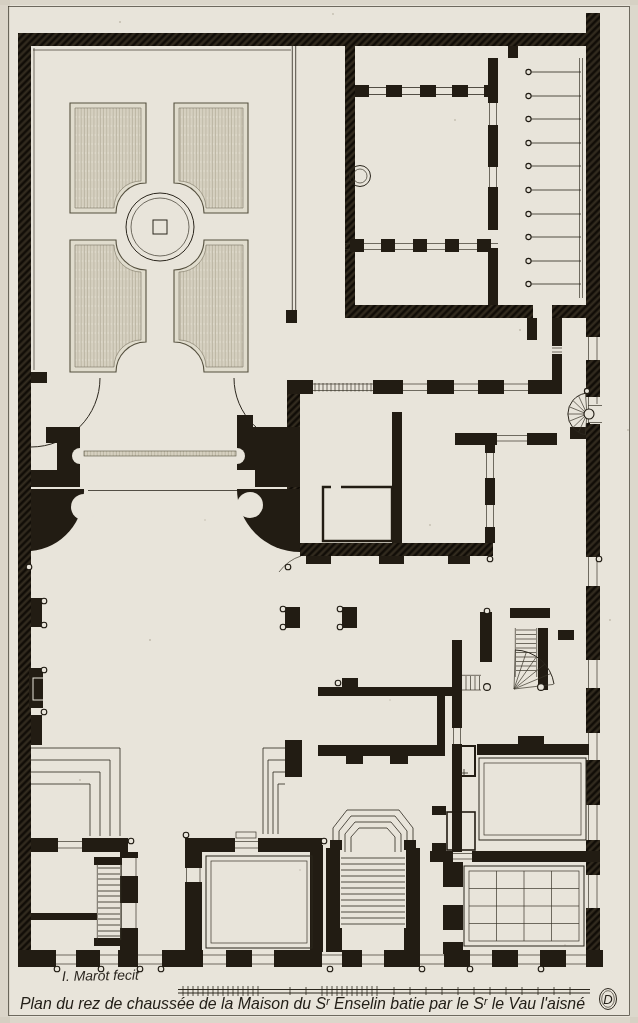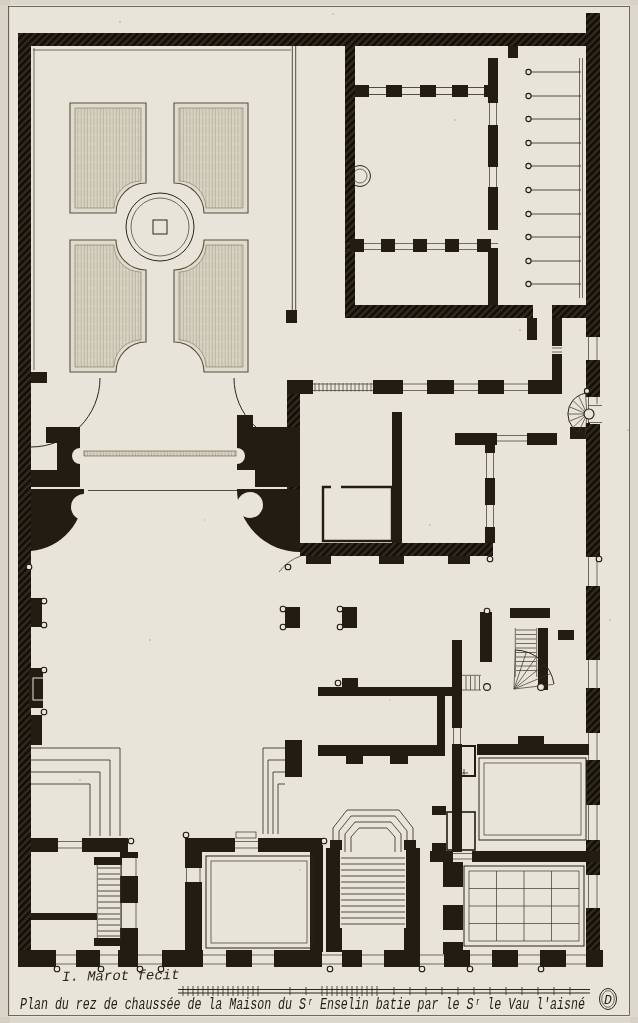--- a/index.html
+++ b/index.html
@@ -1,17 +1,17 @@
 <!DOCTYPE html>
 <html><head>
 <meta charset="utf-8">
 <style>
   html,body{margin:0;padding:0;background:#b8b2a4;}
   .page{position:relative;width:638px;height:1023px;background:#e8e4da;overflow:hidden;
-        font-family:Liberation Mono, monospace;}
+        font-family:Liberation Sans, sans-serif;}
   svg{display:block}
   .w   {fill:#221c13;}                       
   .wh  {fill:url(#ph);}                      
   .tl  {stroke:#2b261d;stroke-width:1;fill:none;}
   .tf  {stroke:#3a352a;stroke-width:.7;fill:none;}
   .tk  {stroke:#2b261d;stroke-width:.8;fill:none;}
   .bed {fill:#e0dccd;stroke:#55503f;stroke-width:1.1;}
   .bedi{fill:url(#bh);stroke:#7a7361;stroke-width:.6;}
   .ring{fill:#e8e4da;stroke:#1f1a12;stroke-width:1.1;}
   .cap {font-style:italic;font-size:16.5px;fill:#242019;}

